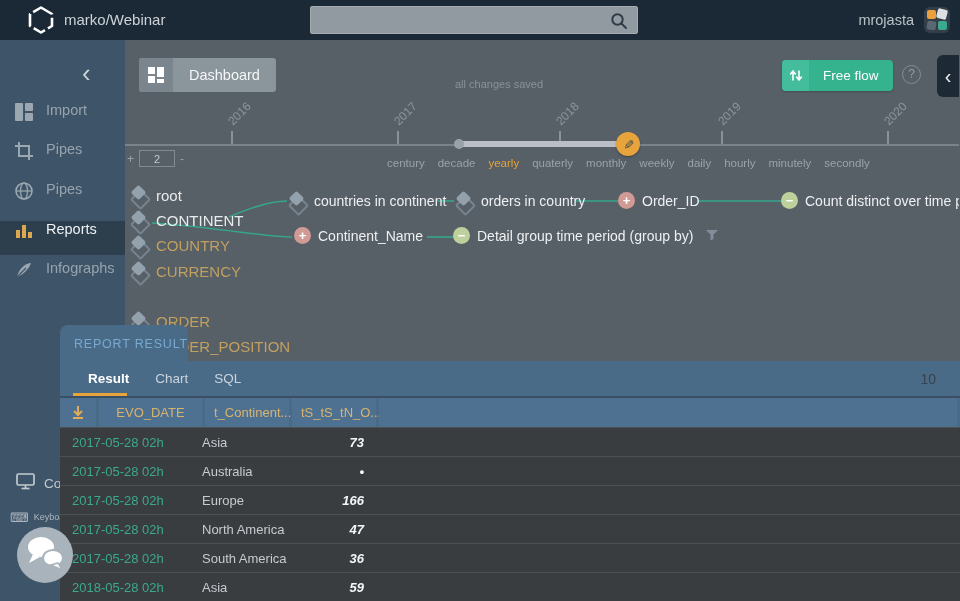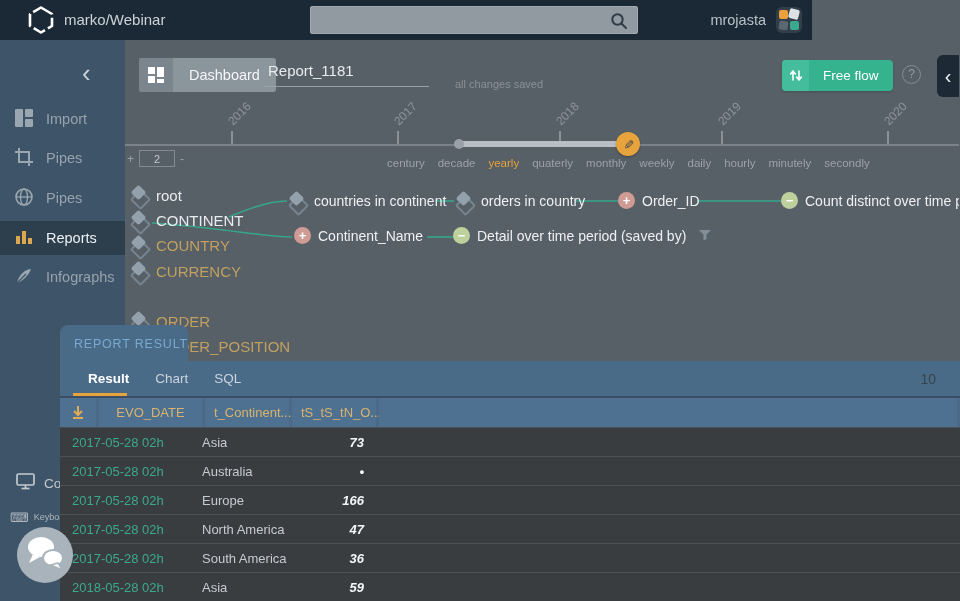--- a/index.html
+++ b/index.html
@@ -1,39 +1,39 @@
 <!DOCTYPE html>
 <html><head>
 <meta charset="utf-8">
 <style>
   * { margin:0; padding:0; box-sizing:border-box; }
   html,body { width:960px; height:601px; }
   body { font-family:"Liberation Sans", sans-serif; }
   #app { position:relative; width:960px; height:601px; background:#575f67; overflow:hidden; }
 
   
-  #topbar { position:absolute; left:0; top:0; width:812px; height:40px; background:#1b2936; z-index:10; }
+  #topbar { position:absolute; left:0; top:0; width:960px; height:40px; background:#1b2936; z-index:10; }
   .logo { position:absolute; left:26px; top:5px; }
   .app-title { position:absolute; left:64px; top:0; line-height:40px; color:#ccd2d6; font-size:15px; }
   .searchbox { position:absolute; left:310px; top:6px; width:328px; height:28px; background:#919aa0; border:1px solid #a3abb0; border-radius:2px; }
   .searchbox input { position:absolute; left:8px; top:0; width:280px; height:26px; background:transparent; border:none; outline:none; color:#273642; font-size:14px; }
   .search-icon { position:absolute; right:8px; top:4px; }
   .userbox { position:absolute; right:10px; top:0; height:40px; display:flex; align-items:center; gap:10px; }
   .username { color:#b9c1c7; font-size:14.5px; }
   .avatar { position:relative; width:26px; height:26px; border-radius:6px; background:#333e49; overflow:hidden; }
   .avatar i { position:absolute; display:block; border-radius:2px; }
   .av-orange { left:3px; top:3px; width:9px; height:9px; background:#eca03b; }
   .av-light { left:13px; top:2px; width:10px; height:10px; background:#dde1e4; transform:rotate(15deg); }
   .av-teal { left:14px; top:14px; width:9px; height:9px; background:#3aa98d; }
   .av-gray { left:3px; top:14px; width:9px; height:9px; background:#5b6873; transform:rotate(8deg); }
 
   
   #sidebar { position:absolute; left:0; top:40px; width:125px; height:561px; background:#3e5468; z-index:2; }
   .side-collapse { position:absolute; left:82px; top:18px; color:#ccd3d8; font-size:26px; font-weight:300; cursor:pointer; }
-  .side-item { position:absolute; left:0; width:125px; height:34px; display:flex; align-items:center; gap:12px; padding-left:14px; color:#97a3ad; font-size:14.5px; cursor:pointer; }
+  .side-item { position:absolute; left:0; width:125px; height:34px; display:flex; gap:12px; padding-left:14px; color:#97a3ad; font-size:14.5px; cursor:pointer; }
   .side-item.active { background:#2d3e4d; color:#eef1f3; }
   .si-0 { top:62px; } .si-1 { top:101px; } .si-2 { top:141px; } .si-3 { top:181px; } .si-4 { top:220px; }
   .side-bottom-console { position:absolute; left:16px; top:426px; height:34px; display:flex; align-items:center; gap:9px; color:#c3cad0; font-size:13.5px; }
   .side-bottom-kbd { position:absolute; left:10px; top:468px; height:18px; display:flex; align-items:center; gap:5px; color:#aeb7bf; font-size:9px; }
   .kbd-glyph { font-size:13px; line-height:1; }
 
   
   #content { position:absolute; left:124px; top:40px; width:835px; height:561px; background:#575f67; overflow:hidden; z-index:1; }
 
   
@@ -203,23 +203,20 @@
       <span class="iconbox">
         <svg width="18" height="18" viewBox="0 0 18 18">
             <rect x="1" y="1" width="7" height="7" fill="#fff"></rect>
             <rect x="10" y="1" width="7" height="10" fill="#fff"></rect>
             <rect x="1" y="10" width="7" height="7" fill="#fff"></rect>
             <rect x="10" y="13" width="7" height="4" fill="#fff"></rect>
           </svg>
       </span>
       <span class="lbl">Dashboard</span>
     </div>
-    <div class="report-title">
-      <input type="text" value="Report_1181" style="">
-    </div>
     <span class="save-status">all changes saved</span>
     <div class="btn-freeflow">
       <span class="iconbox">
         <svg width="16" height="17" viewBox="0 0 16 17">
             <path d="M5 13 V4 M5 4 L2.6 7 M5 4 L7.4 7" fill="none" stroke="#fff" stroke-width="1.6" stroke-linecap="round"></path>
             <path d="M11 4 V13 M11 13 L8.6 10 M11 13 L13.4 10" fill="none" stroke="#fff" stroke-width="1.6" stroke-linecap="round"></path>
           </svg>
       </span>
       <span class="lbl">Free flow</span>
     </div>
@@ -310,21 +307,21 @@
       <div class="node nd-count">
           <span class="circ green">−</span>
           <span>Count distinct over time pe</span>
         </div>
       <div class="node nd-contname">
           <span class="circ pink">+</span>
           <span>Continent_Name</span>
         </div>
       <div class="node nd-detail">
           <span class="circ green">−</span>
-          <span>Detail over time period (saved by)</span>
+          <span>Detail group time period (group by)</span>
           <span class="funnel"><svg width="12" height="11" viewBox="0 0 12 11">
               <path d="M0 0 H12 L7.5 4.5 V9 L4.5 10.5 V4.5 Z" fill="#8a97a3"></path>
             </svg></span>
         </div>
     </div>
   </main>
 
   <section id="panel">
     <div class="panel-tab"><span>REPORT RESULT</span></div>
     <div class="panel-body">

